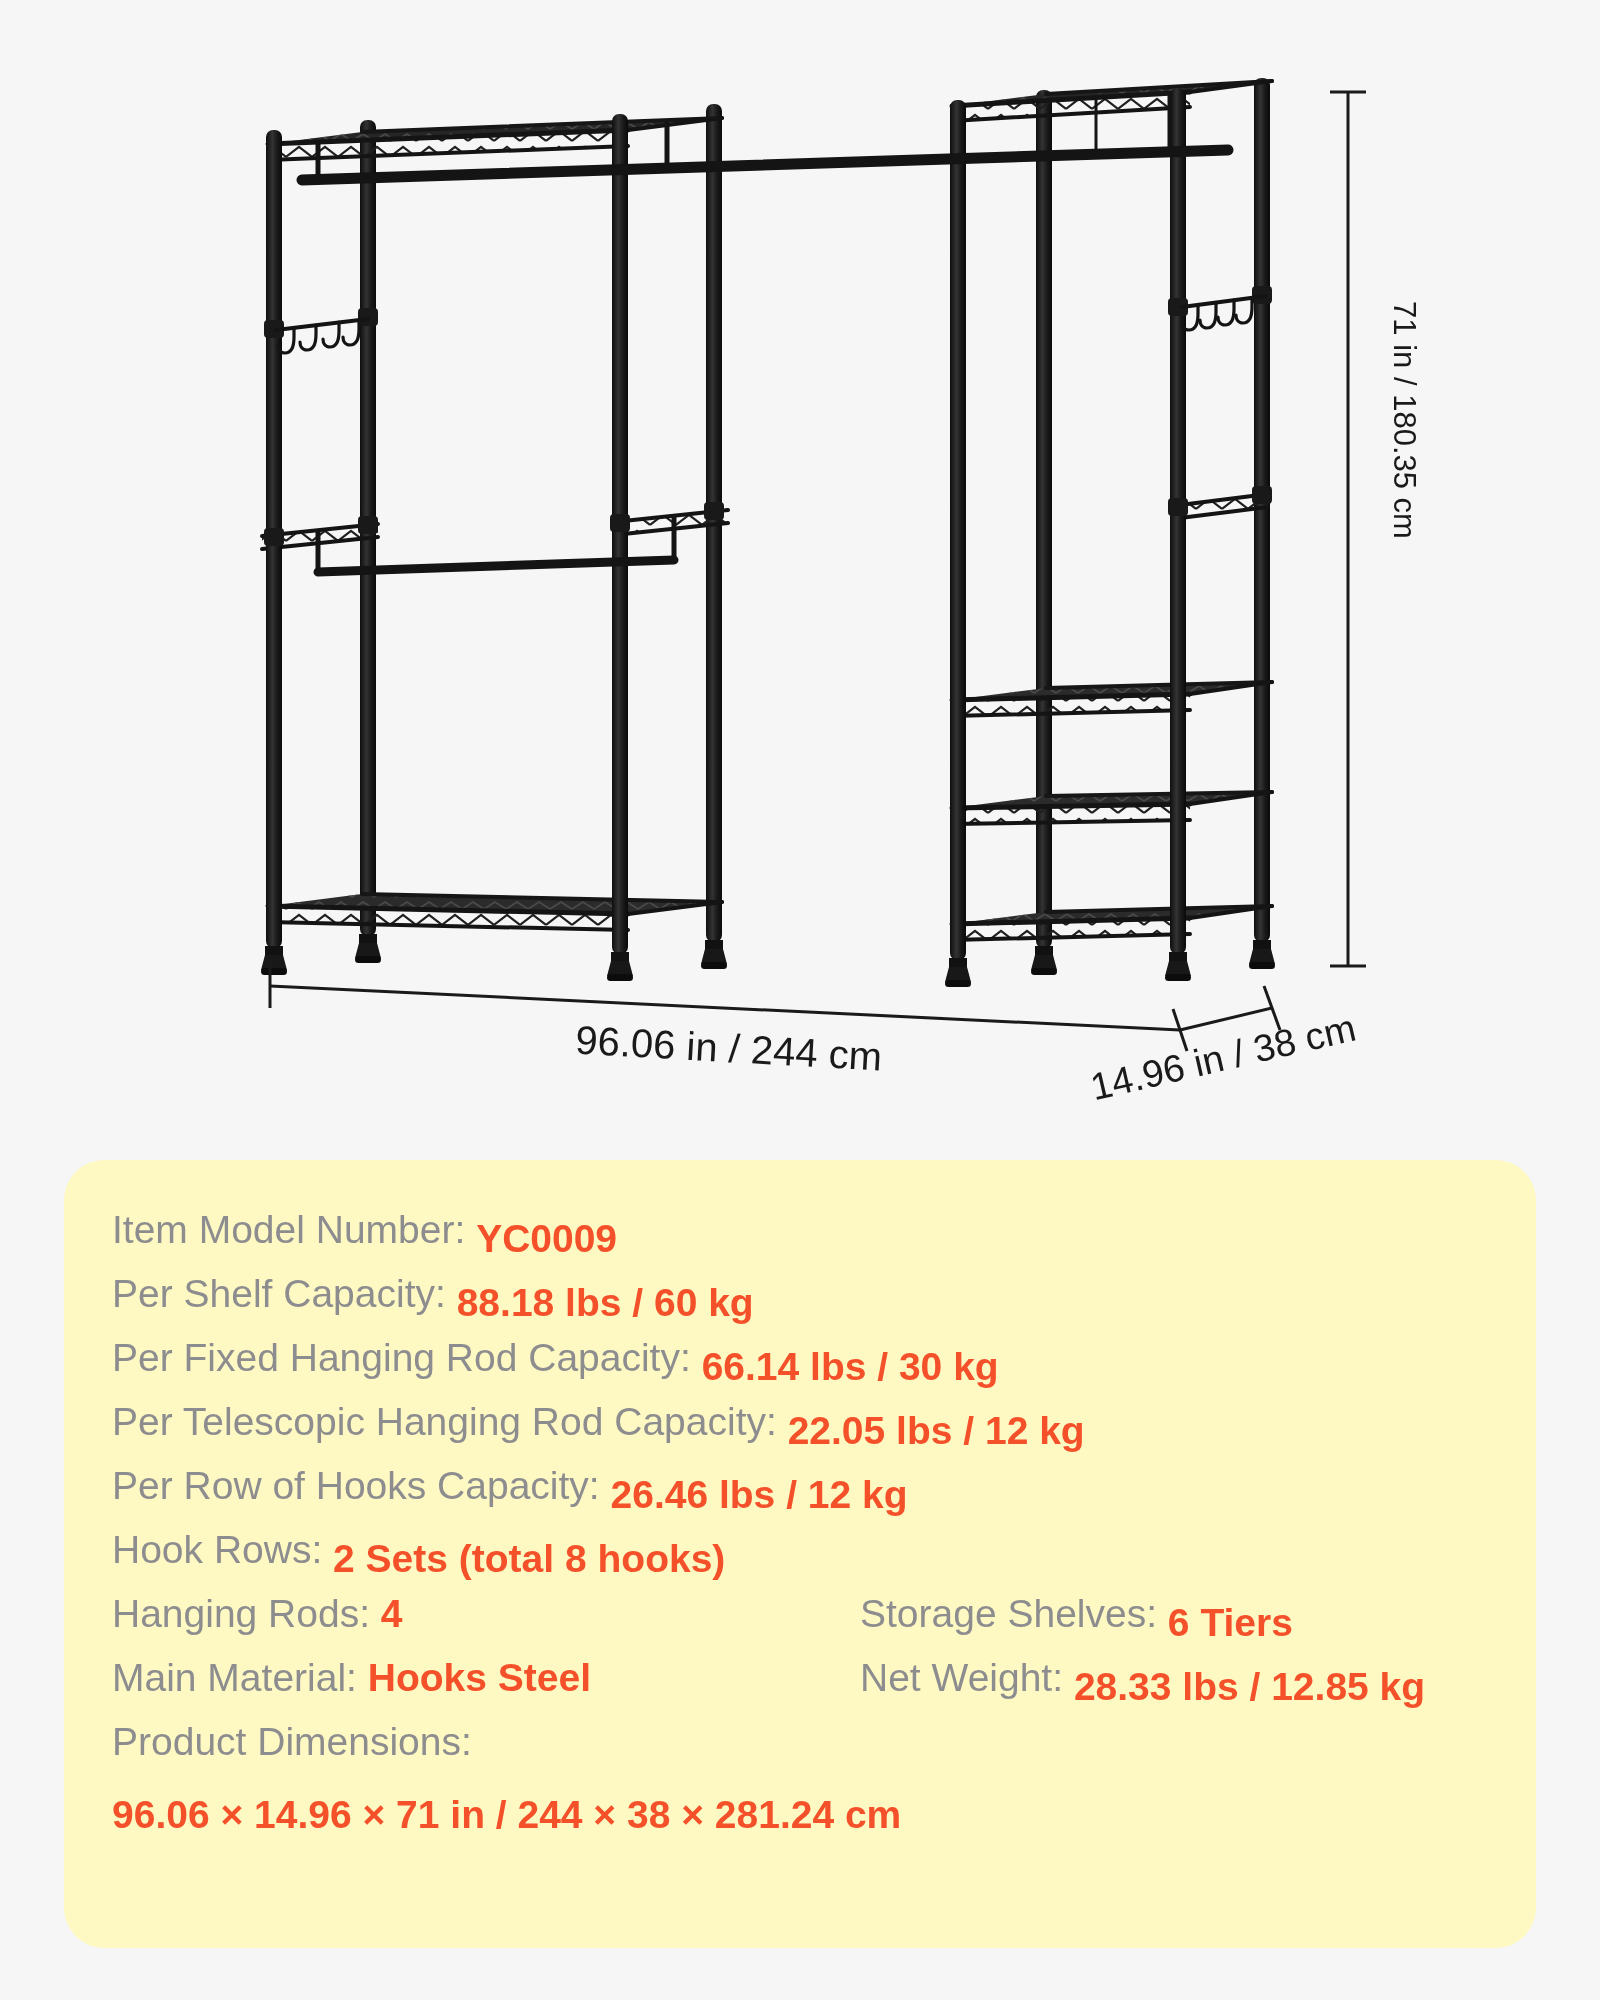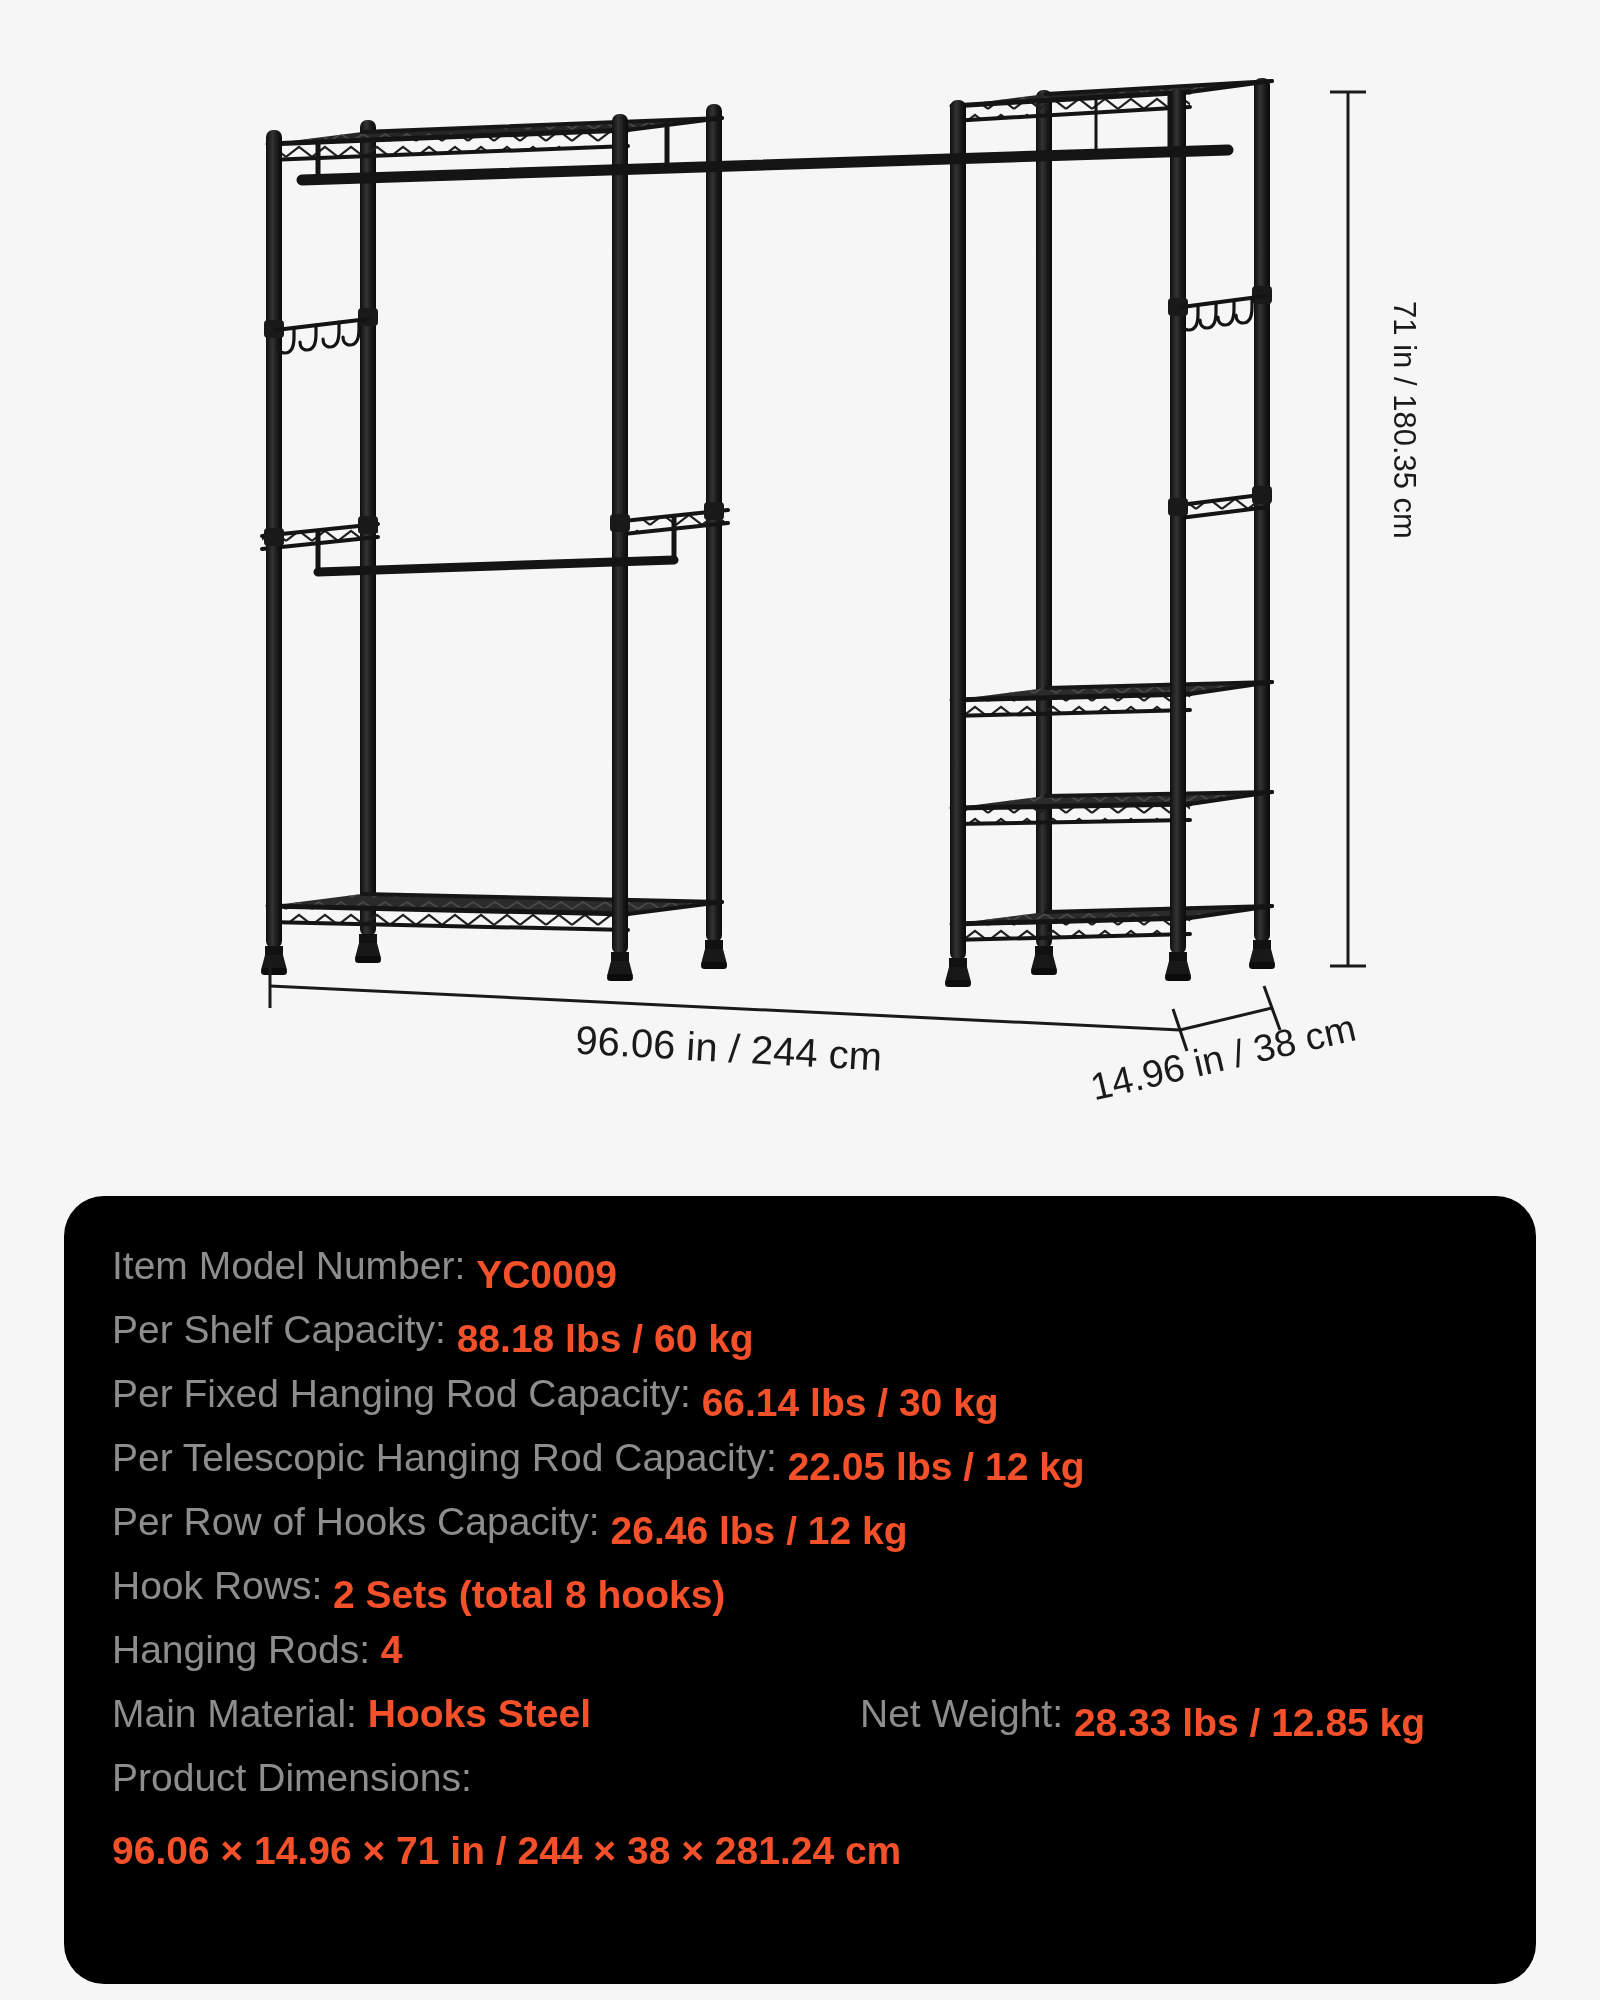--- a/index.html
+++ b/index.html
@@ -7,27 +7,26 @@
     position:relative;
     width:1600px;height:2000px;
     background:#f6f6f7;
     font-family:"Liberation Sans",sans-serif;
     overflow:hidden;
   }
   .diagram{position:absolute;left:0;top:0;}
   .dim-label{fill:#1a1a1a;}
   .spec-panel{
     position:absolute;
-    left:64px;top:1196px;
+    left:64px;top:1160px;
     width:1472px;height:788px;
-    background:#000000;
+    background:#fef9c3;
     border-radius:40px;
     box-sizing:border-box;
     padding:38px 0 0 48px;
-    text-decoration:underline;
   }
   .spec-row{
     height:64px;
     display:flex;align-items:center;
     font-size:39px;
     white-space:pre;
     position:relative;
   }
   .spec-label{color:#8d8d8f;}
   .spec-value{color:#f4502a;font-weight:bold;margin-top:17px;}
@@ -223,20 +222,21 @@
     </div>
     <div class="spec-row">
       <span class="spec-label">Per Row of Hooks Capacity: </span><span class="spec-value">26.46 lbs / 12 kg</span>
     </div>
     <div class="spec-row">
       <span class="spec-label">Hook Rows: </span><span class="spec-value">2 Sets (total 8 hooks)</span>
     </div>
 
     <div class="spec-row">
       <span><span class="spec-label">Hanging Rods: </span><span class="spec-value">4</span></span>
+      <span class="cell-right"><span class="spec-label">Storage Shelves: </span><span class="spec-value">6 Tiers</span></span>
     </div>
     <div class="spec-row">
       <span><span class="spec-label">Main Material: </span><span class="spec-value">Hooks Steel</span></span>
       <span class="cell-right"><span class="spec-label">Net Weight: </span><span class="spec-value">28.33 lbs / 12.85 kg</span></span>
     </div>
 
     <div class="spec-row">
       <span class="spec-label">Product Dimensions:</span>
     </div>
     <div class="spec-row">

